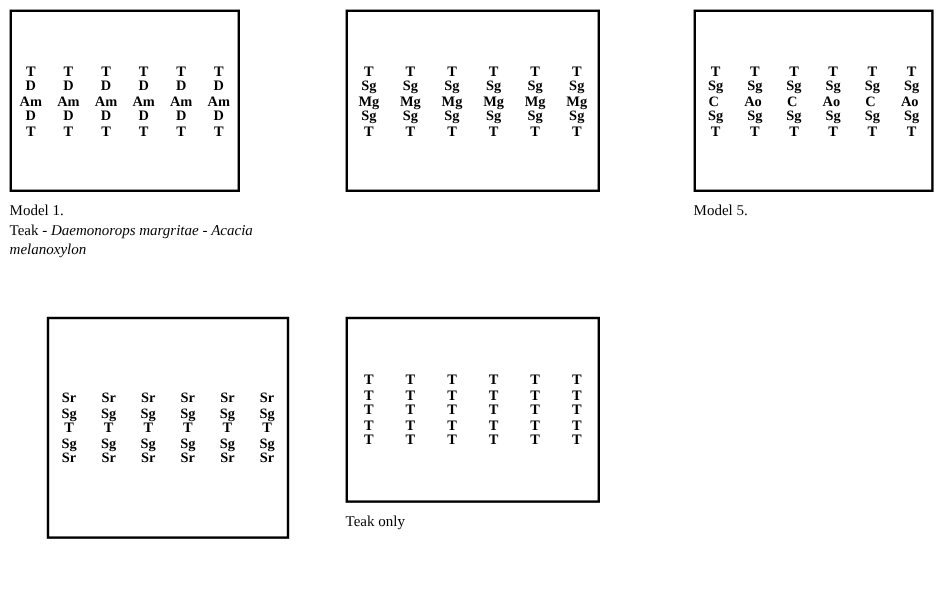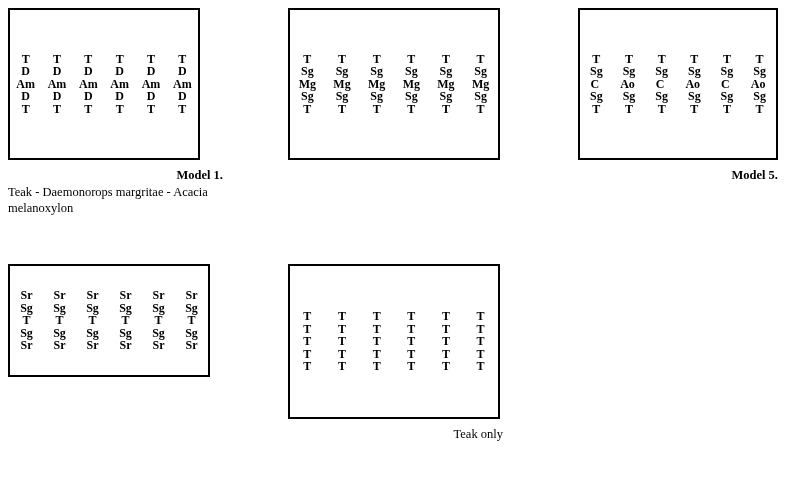--- a/index.html
+++ b/index.html
@@ -38,45 +38,46 @@
     text-align: center;
     line-height: 1.05;
     white-space: nowrap;
   }
   .caption {
     margin-top: 7px;
     font-size: 12.5px;
     line-height: 1.32;
   }
   .caption-title {
-    font-weight: bold;
-    text-align: right;
+    font-weight: normal;
+    text-align: left;
     display: block;
   }
   .caption-sub {
     display: block;
     text-align: left;
   }
   .caption-sub.center {
-    text-align: right;
+    text-align: left;
   }
   .ital {
+    font-style: italic;
   }
 
   
   #panel-model1 { left: 8px;  top: 8px;  width: 215px; }
   #panel-model2 { left: 288px; top: 8px; width: 215px; }
   #panel-model3 { left: 578px; top: 8px; width: 200px; }
   #panel-model4 { left: 8px;  top: 264px; width: 205px; }
   #panel-control { left: 288px; top: 264px; width: 215px; }
 
   #panel-model1 .plot-box { height: 152px; }
   #panel-model2 .plot-box { height: 152px; }
   #panel-model3 .plot-box { height: 152px; }
-  #panel-model4 .plot-box { height: 113px; }
+  #panel-model4 .plot-box { height: 185px; margin-left: 31px; }
   #panel-control .plot-box { height: 155px; }
 
   #panel-model1 .plot-box { width: 192px; }
   #panel-model2 .plot-box { width: 212px; }
   #panel-model3 .plot-box { width: 200px; }
   #panel-model4 .plot-box { width: 202px; }
   #panel-control .plot-box { width: 212px; }
 </style>
 </head>
 <body>

